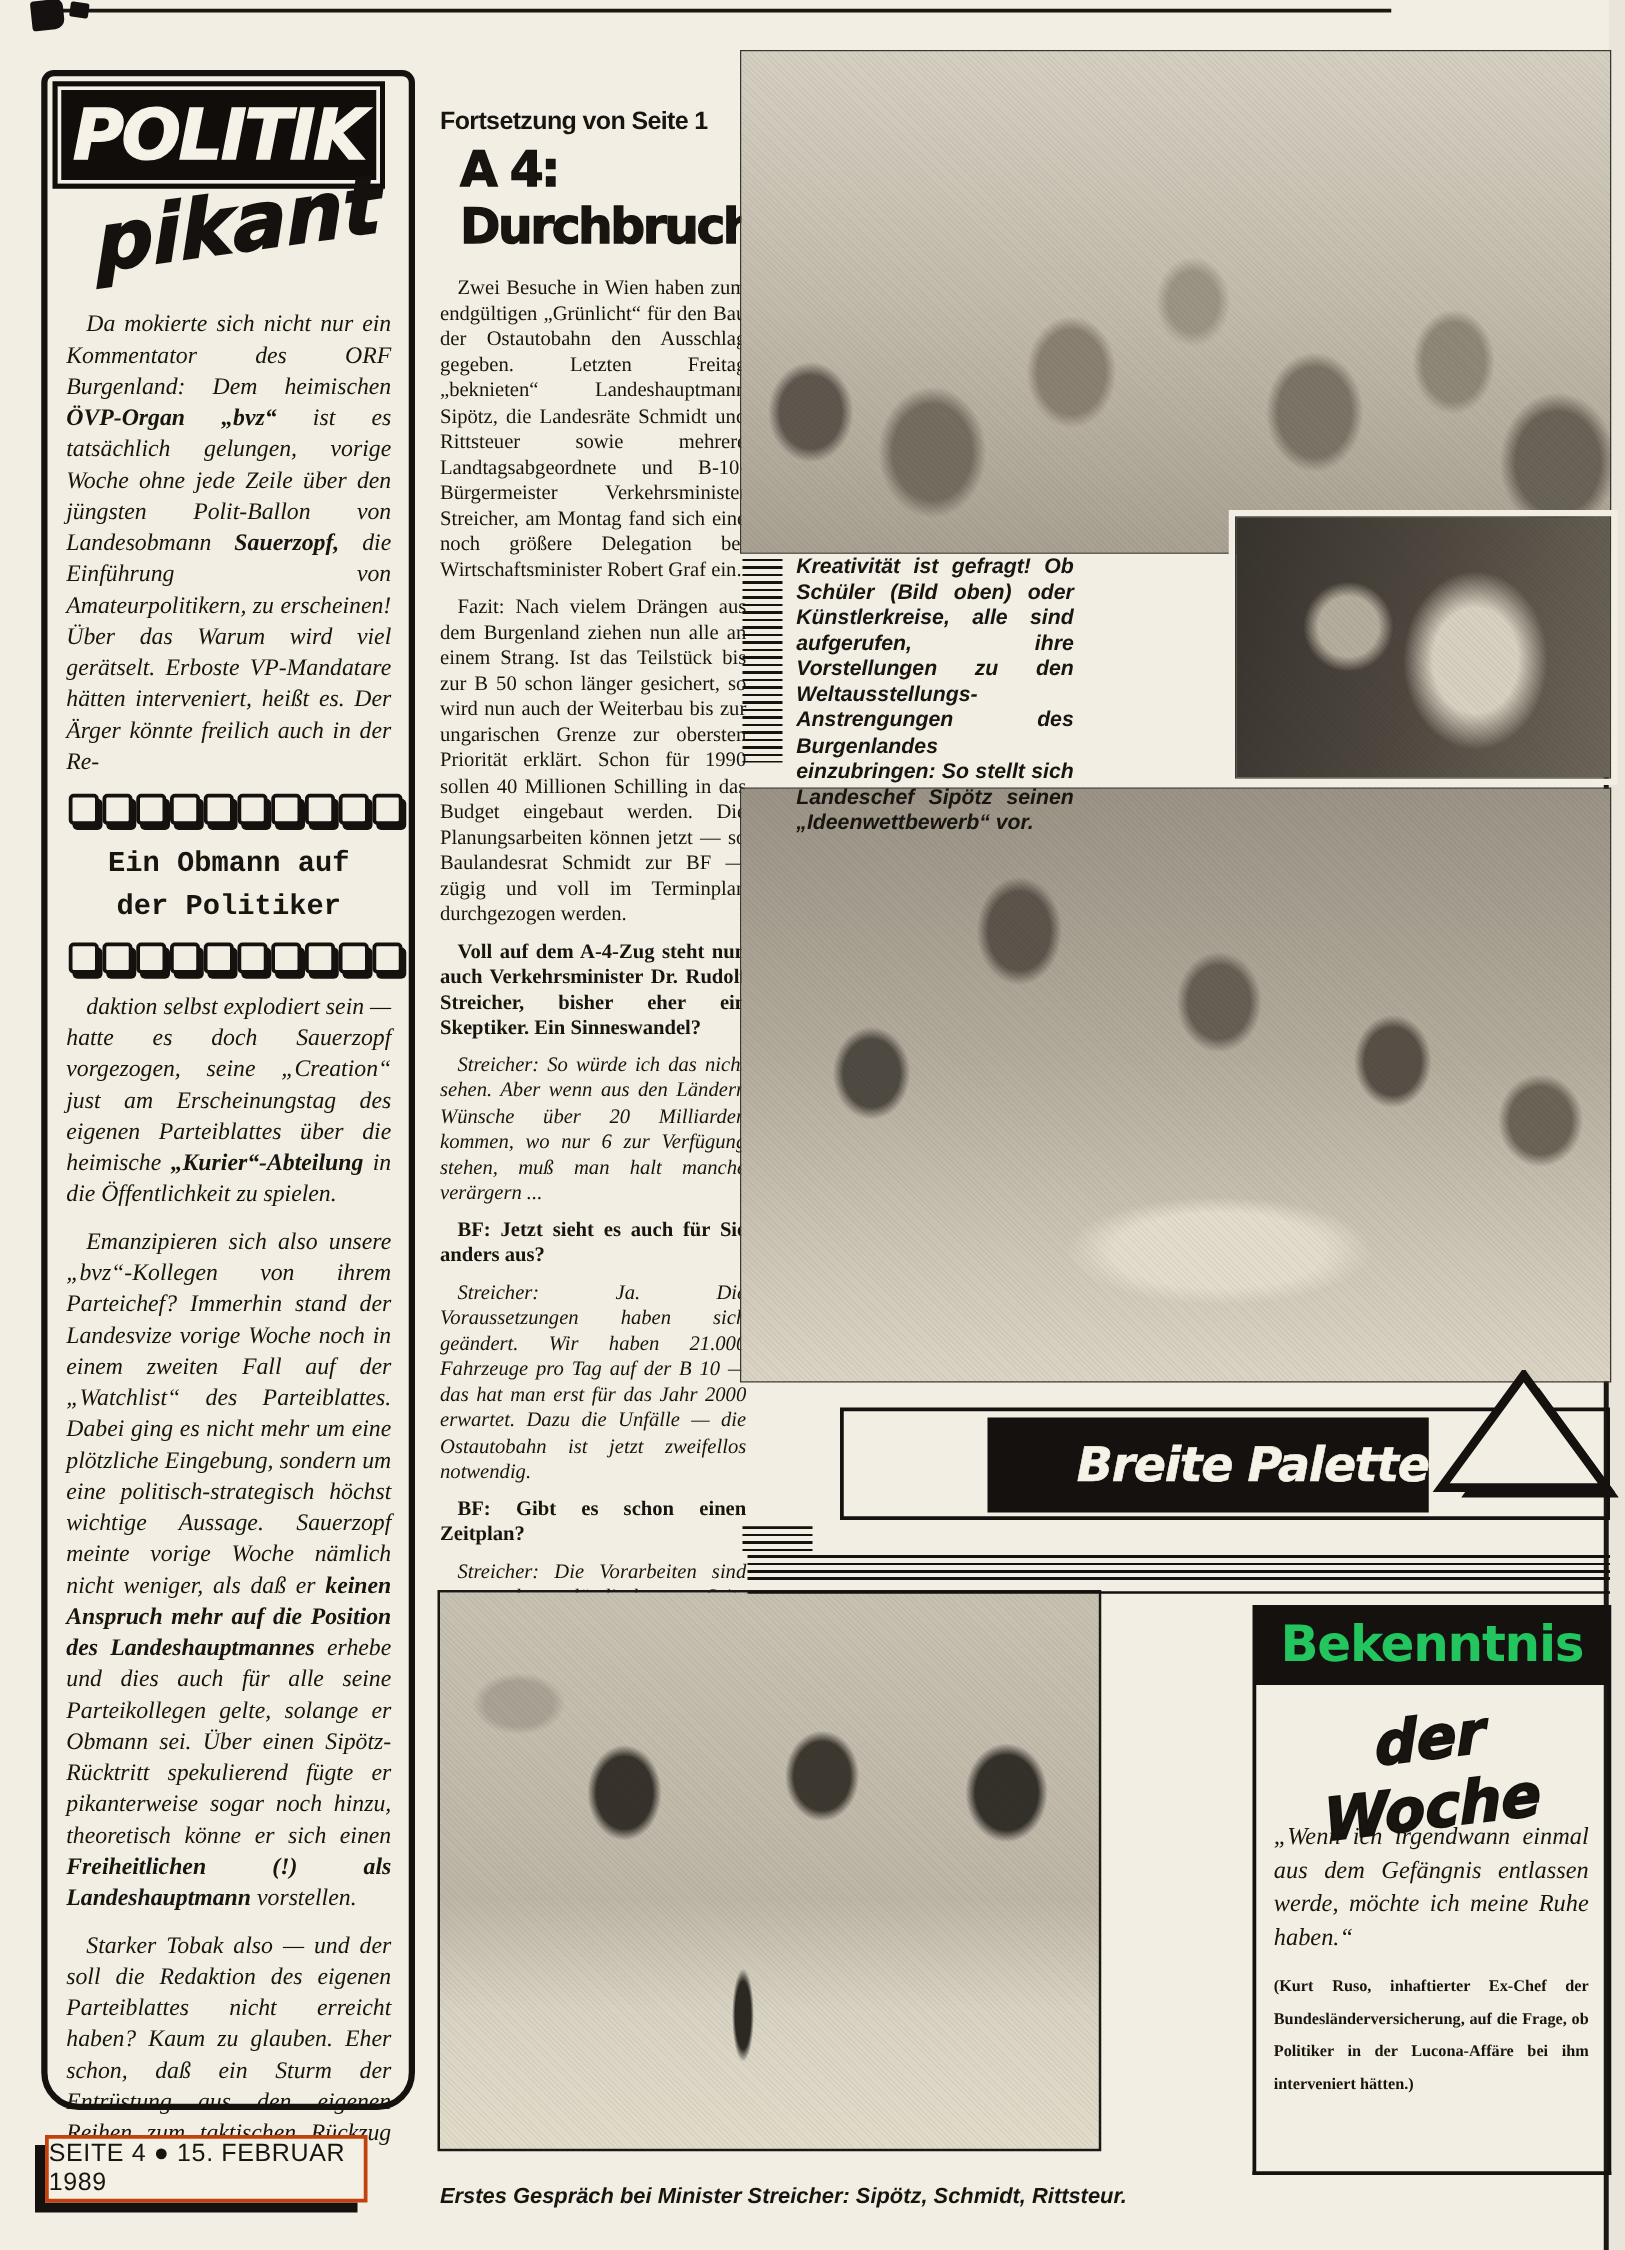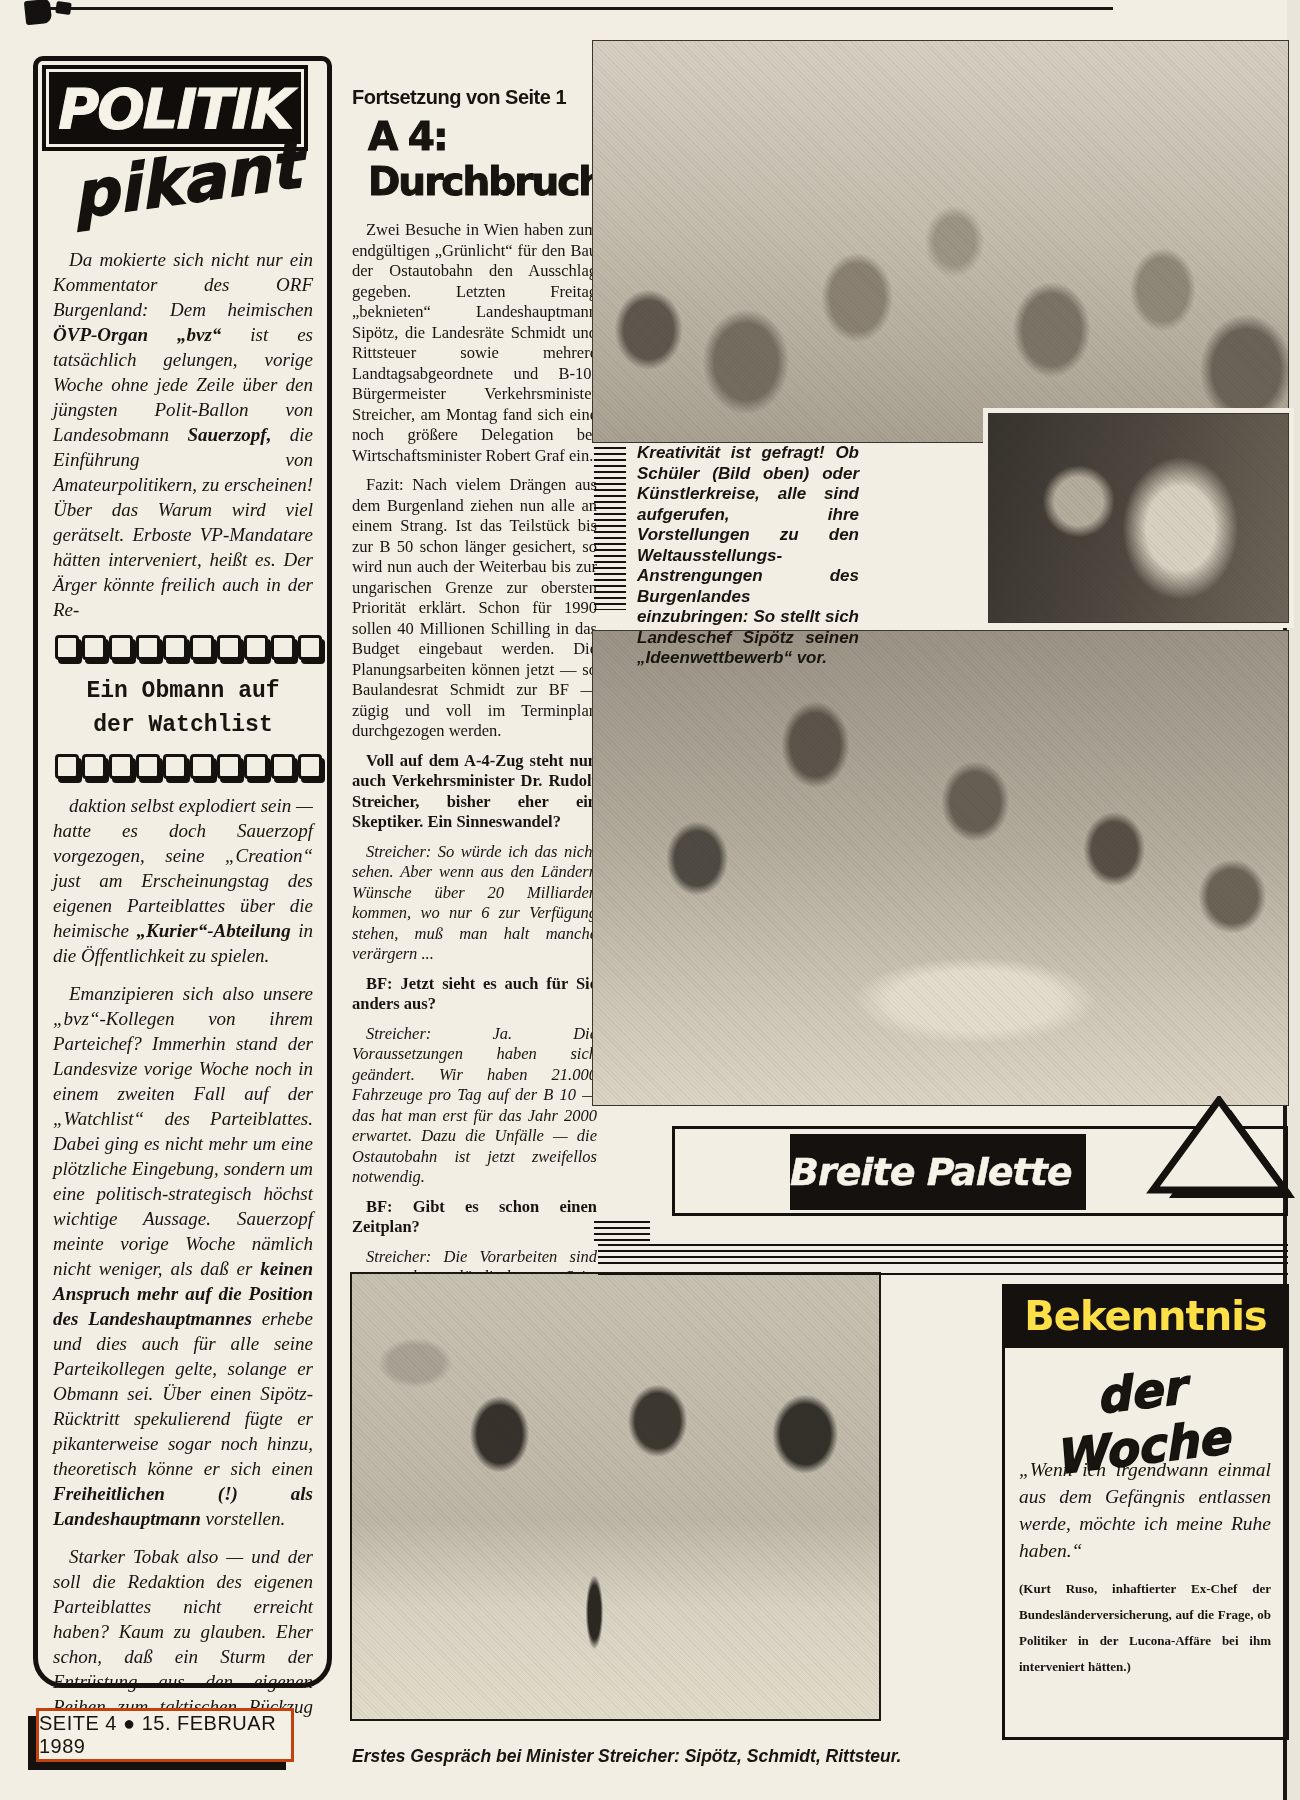--- a/index.html
+++ b/index.html
@@ -122,39 +122,39 @@
   
   .hatch{background:repeating-linear-gradient(180deg, #14110e 0 2px, transparent 2px 6px);}
   .caption-hatch{left:594px;top:447px;width:32px;height:163px;}
   .photo-caption{
     left:637px;top:443px;width:222px;
     font-family:"Liberation Sans", sans-serif;font-weight:bold;font-style:italic;
     font-size:17px;line-height:20.5px;text-align:justify;
   }
   .banner-box{left:672px;top:1126px;width:616px;height:90px;box-sizing:border-box;border:3px solid #14110e;}
   .banner-black{
-    left:790px;top:1134px;width:296px;height:76px;background:#14110e;
-    display:flex;align-items:center;justify-content:flex-start;
+    left:790px;top:1134px;width:322px;height:76px;background:#14110e;
+    display:flex;align-items:center;justify-content:flex-end;padding-left:31px;
   }
   .banner-label{
     font-family:"DejaVu Sans", sans-serif;font-weight:bold;font-style:italic;
     font-size:38px;letter-spacing:-1px;color:#f6f2e8;-webkit-text-stroke:0.5px #f6f2e8;
   }
   .triangle-wrap{left:1143px;top:1096px;width:155px;height:105px;}
   .hatch-a{left:594px;top:1221px;width:56px;height:22px;}
   .hatch-b{left:598px;top:1244px;width:690px;height:24px;}
   .line-b{left:598px;top:1273px;width:690px;height:2px;background:#14110e;}
 
   .bek-bar{
     left:1002px;top:1284px;width:287px;height:64px;background:#14110e;
     display:flex;align-items:center;justify-content:center;
   }
   .bek-title{
     font-family:"DejaVu Sans", sans-serif;font-weight:bold;font-size:40px;
-    color:#fde047;letter-spacing:-1px;
+    color:#22c55e;letter-spacing:-1px;
   }
   .bek-box{
     left:1002px;top:1348px;width:287px;height:392px;box-sizing:border-box;
     border:3px solid #14110e;border-top:none;
   }
   .bek-subtitle{
     position:absolute;left:10px;top:16px;width:260px;text-align:center;
     font-family:"DejaVu Sans", sans-serif;font-weight:bold;font-style:italic;
     font-size:47px;transform:rotate(-7deg) skewX(-5deg);
     -webkit-text-stroke:1.5px #14110e;
@@ -208,21 +208,21 @@
         <span></span>
         <span></span>
         <span></span>
         <span></span>
         <span></span>
         <span></span>
         <span></span>
       </div>
     <div class="left-heading">
       <div>Ein Obmann auf</div>
-      <div>der Watchlist</div>
+      <div>der Politiker</div>
     </div>
     <div class="filmstrip">
         <span></span>
         <span></span>
         <span></span>
         <span></span>
         <span></span>
         <span></span>
         <span></span>
         <span></span>

